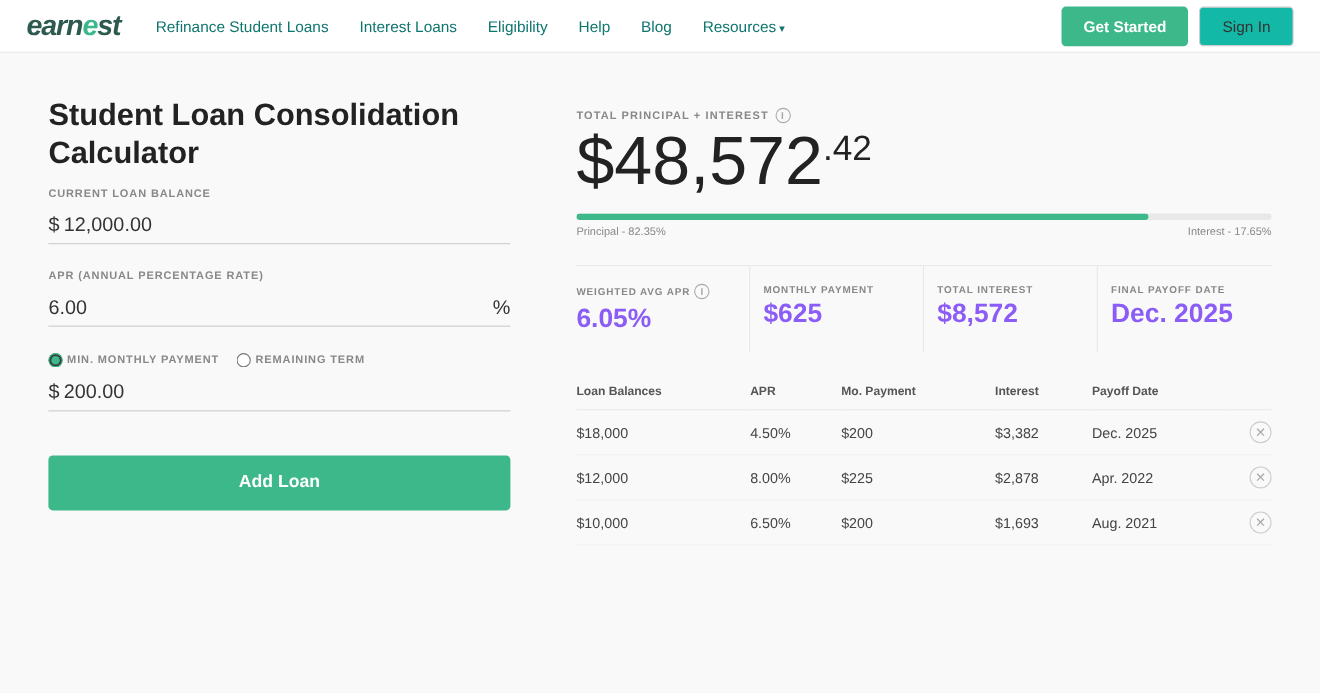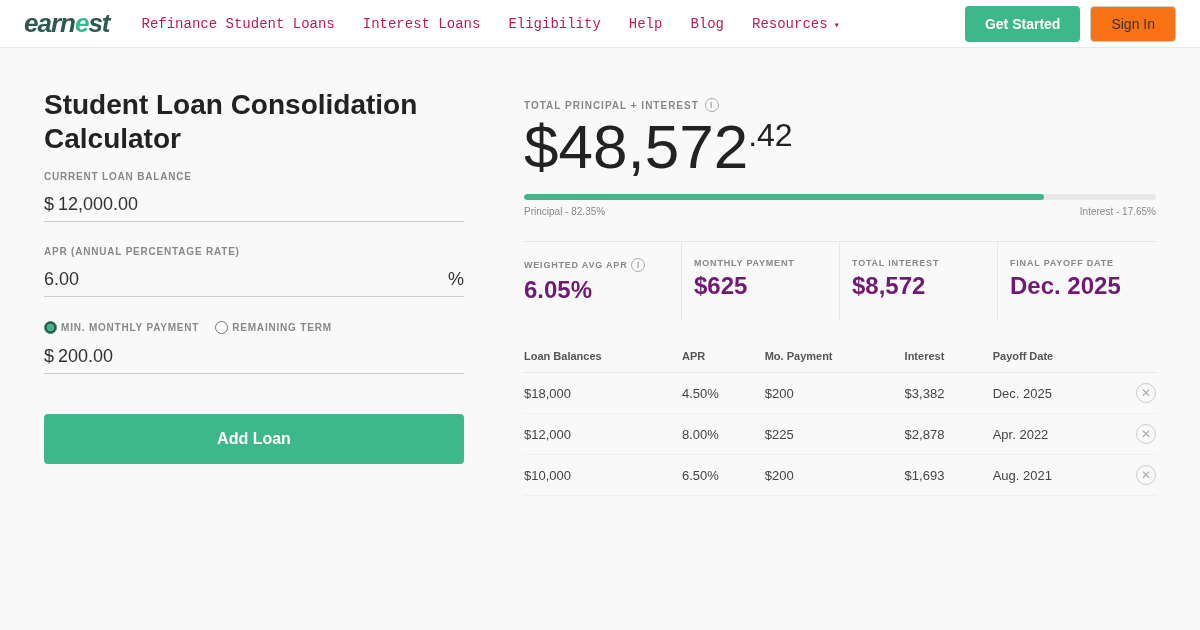--- a/index.html
+++ b/index.html
@@ -25,40 +25,39 @@
       font-style: italic;
     }
     .navbar-logo .logo-accent { color: #3db88b; }
     .nav-links {
       display: flex;
       align-items: center;
       gap: 28px;
       flex: 1;
     }
     .nav-link {
-      color: #be185d;
+      color: #0f766e;
       text-decoration: none;
       font-size: 14px;
       cursor: pointer;
-      font-family: Liberation Mono, monospace;
     }
     .nav-link.has-arrow::after { content: ' ▾'; font-size: 10px; }
     .nav-actions { display: flex; gap: 10px; align-items: center; }
     .btn-get-started {
       background: #3db88b;
       color: #fff;
       border: none;
       border-radius: 4px;
       padding: 10px 20px;
       font-size: 14px;
       font-weight: 600;
       cursor: pointer;
     }
     .btn-sign-in {
-      background: #f97316;
+      background: #14b8a6;
       color: #333;
       border: 1.5px solid #ccc;
       border-radius: 4px;
       padding: 9px 20px;
       font-size: 14px;
       font-weight: 500;
       cursor: pointer;
     }
 
     
@@ -245,21 +244,21 @@
       text-transform: uppercase;
       color: #888;
       margin-bottom: 4px;
       display: flex;
       align-items: center;
       gap: 4px;
     }
     .stat-value {
       font-size: 24px;
       font-weight: 600;
-      color: #701a75;
+      color: #8b5cf6;
     }
 
     
     .loans-table {
       width: 100%;
       border-collapse: collapse;
     }
     .loans-table th {
       font-size: 11px;
       font-weight: 600;

